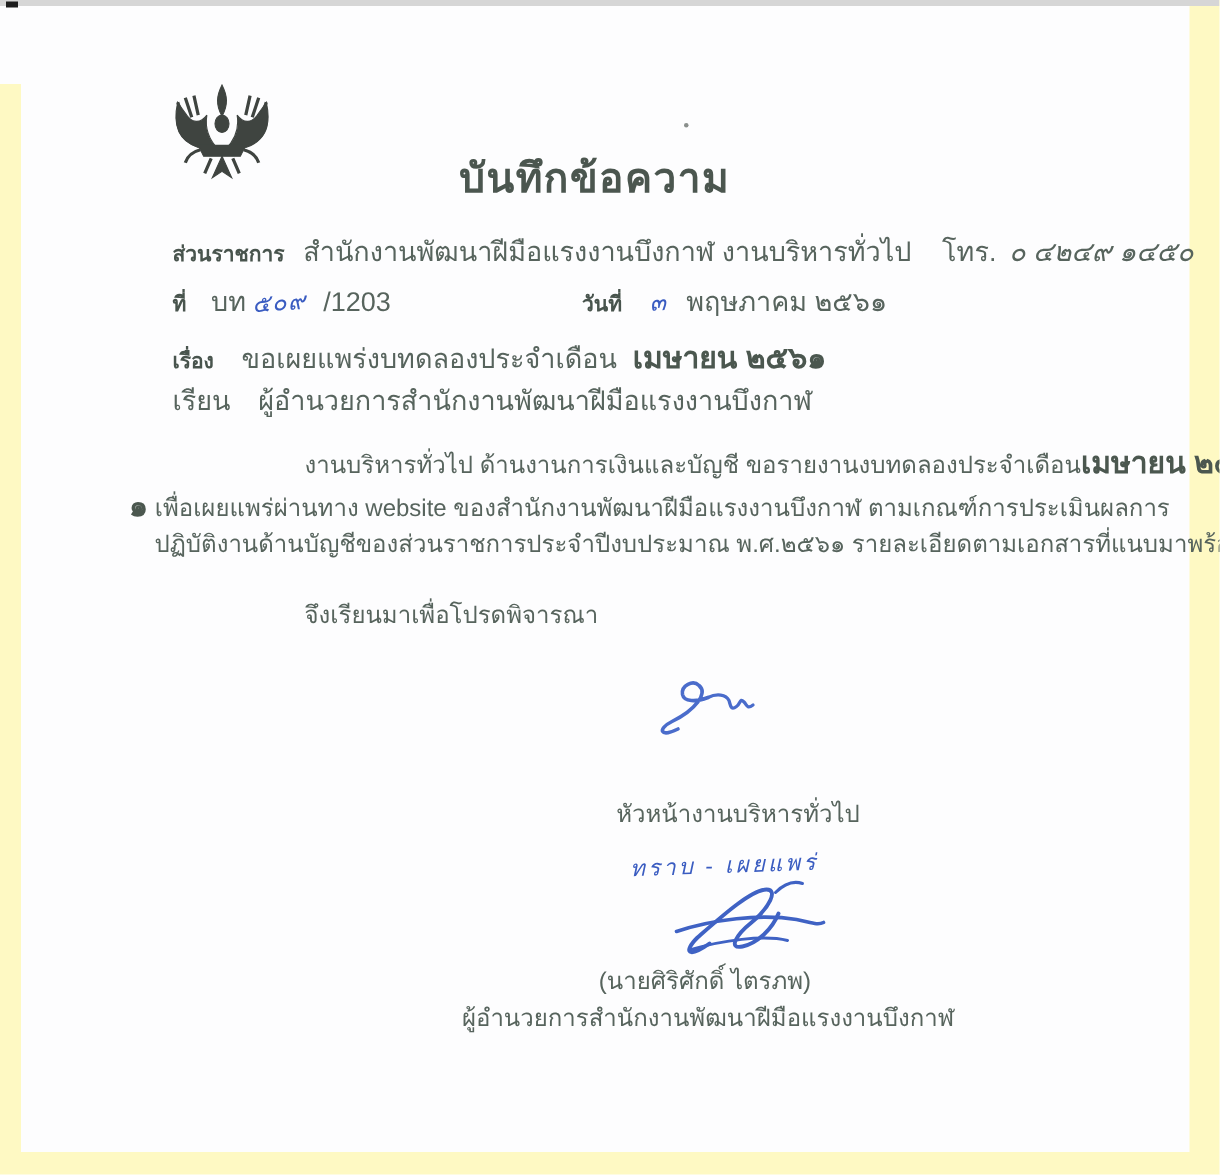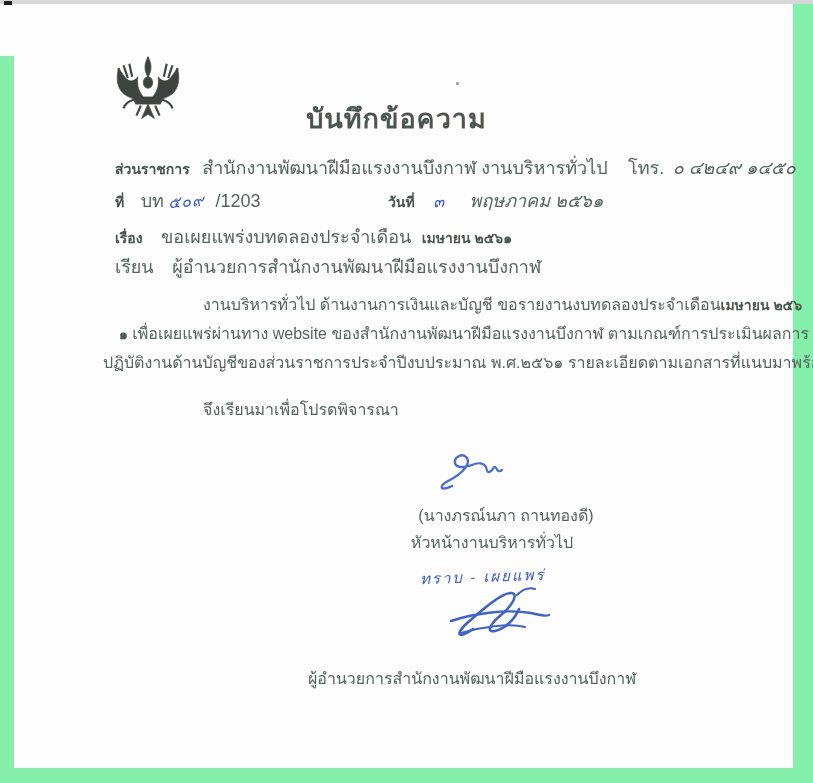--- a/index.html
+++ b/index.html
@@ -1,36 +1,36 @@
 <!DOCTYPE html>
 <html><head>
 <meta charset="utf-8">
 <style>
   html,body{margin:0;padding:0;}
   .canvas{
     position:relative;
     width:813px;height:783px;
-    background:#86efac;
+    background:#fef9c3;
     overflow:hidden;
     font-family:"Liberation Sans","DejaVu Sans",sans-serif;
   }
   .topband{position:absolute;left:0;top:0;width:813px;height:4px;background:#d6d6d6;}
   .page{position:absolute;left:14px;top:4px;width:779px;height:764px;background:#fdfdfe;}
   .notch{position:absolute;left:0;top:4px;width:14px;height:52px;background:#fdfdfe;}
   .cornermark{position:absolute;left:4px;top:1px;width:8px;height:4px;background:#1c1c1c;}
   .abs{position:absolute;white-space:nowrap;}
   .ink{color:#57645d;font-size:16px;}
   .title{
     position:absolute;left:0;top:97px;width:793px;
     text-align:center;font-size:27px;font-weight:bold;color:#4b564f;
     letter-spacing:1px;
   }
   .lbl{font-size:14px;font-weight:bold;color:#48544d;}
   .val{font-size:18px;color:#57645d;}
-  .bold-val{font-size:14px;font-weight:bold;color:#4b574f;}
+  .bold-val{font-size:20px;font-weight:bold;color:#4b574f;}
   .hand{
     color:#3a5cc1;font-style:italic;font-size:16px;
     display:inline-block;transform:rotate(-4deg);
     letter-spacing:1px;
   }
   .hand-note{
     color:#3a5cc1;font-style:italic;font-size:15px;
     display:inline-block;transform:rotate(-2deg);
     letter-spacing:2px;
   }
@@ -81,57 +81,57 @@
 
   <div class="abs" style="left:115px;top:186px;">
     <span class="lbl">ที่</span>
     <span class="val" style="margin-left:12px;">บท</span>
     <span class="hand">๕๐๙</span>
     <span class="val" style="margin-left:6px;">/1203</span>
   </div>
   <div class="abs" style="left:388px;top:186px;">
     <span class="lbl">วันที่</span>
     <span class="hand" style="margin-left:14px;">๓</span>
-    <span class="val" style="margin-left:20px;font-style:italic;">พฤษภาคม  ๒๕๖๑</span>
+    <span class="val" style="margin-left:8px;">พฤษภาคม  ๒๕๖๑</span>
   </div>
 
   <div class="abs" style="left:115px;top:222px;">
     <span class="lbl">เรื่อง</span>
     <span class="val" style="margin-left:14px;">ขอเผยแพร่งบทดลองประจำเดือน</span>
     <span class="bold-val" style="margin-left:6px;">เมษายน ๒๕๖๑</span>
   </div>
 
   <div class="abs" style="left:115px;top:252px;">
     <span class="val">เรียน</span>
     <span class="val" style="margin-left:14px;">ผู้อำนวยการสำนักงานพัฒนาฝีมือแรงงานบึงกาฬ</span>
   </div>
 
   <div class="abs ink" style="left:203px;top:292px;text-align:center;">
     <span>งานบริหารทั่วไป ด้านงานการเงินและบัญชี ขอรายงานงบทดลองประจำเดือน</span><span class="bold-val">เมษายน ๒๕๖</span>
   </div>
-  <div class="abs ink" style="left:119px;top:321px;text-align:center;">
+  <div class="abs ink" style="left:86px;top:321px;text-align:center;">
     <span class="bold-val">๑</span><span> เพื่อเผยแพร่ผ่านทาง website   ของสำนักงานพัฒนาฝีมือแรงงานบึงกาฬ ตามเกณฑ์การประเมินผลการ</span>
   </div>
   <div class="abs ink" style="left:103px;top:350px;">ปฏิบัติงานด้านบัญชีของส่วนราชการประจำปีงบประมาณ พ.ศ.๒๕๖๑ รายละเอียดตามเอกสารที่แนบมาพร้อมนี้</div>
 
   <div class="abs ink" style="left:203px;top:397px;">จึงเรียนมาเพื่อโปรดพิจารณา</div>
 
   <svg class="sig-svg" style="left:438px;top:448px;" width="86" height="50" viewBox="0 0 86 50">
     <path d="M14,38 C2,44 0,38 10,33 C26,25 34,14 28,9 C24,5 16,9 17,15 C18,20 26,20 34,17" fill="none" stroke="#4a6ccb" stroke-width="2.4" stroke-linecap="round"></path>
     <path d="M34,17 C40,14 46,15 48,19 C49,22 49,26 53,23 C56,21 55,17 58,20 C60,22 60,25 64,22" fill="none" stroke="#4a6ccb" stroke-width="2.2" stroke-linecap="round"></path>
   </svg>
 
-  <div class="abs ink center" style="left:381px;top:503px;width:250px;">(นางภรณ์นภา ถานทองดี)</div>
   <div class="abs ink center" style="left:380px;top:530px;width:224px;">หัวหน้างานบริหารทั่วไป</div>
 
   <div class="abs" style="left:420px;top:565px;">
     <span class="hand-note">ทราบ - เผยแพร่</span>
   </div>
 
   <svg class="sig-svg" style="left:445px;top:585px;" width="110" height="58" viewBox="0 0 110 58">
     <path d="M28,44 C14,54 10,50 20,40 C36,26 56,8 66,8 C74,8 68,20 56,30 C46,38 40,48 50,46 C60,44 70,34 74,24" fill="none" stroke="#3f62c4" stroke-width="2.6" stroke-linecap="round"></path>
     <path d="M6,36 C30,28 62,24 86,28 C96,30 100,32 104,30" fill="none" stroke="#3f62c4" stroke-width="2.4" stroke-linecap="round"></path>
     <path d="M16,48 C36,42 64,38 80,42" fill="none" stroke="#3f62c4" stroke-width="2" stroke-linecap="round"></path>
     <path d="M72,10 C78,4 84,2 90,4" fill="none" stroke="#3f62c4" stroke-width="2" stroke-linecap="round"></path>
   </svg>
 
+  <div class="abs ink center" style="left:345px;top:641px;width:250px;">(นายศิริศักดิ์  ไตรภพ)</div>
   <div class="abs ink center" style="left:292px;top:666px;width:360px;">ผู้อำนวยการสำนักงานพัฒนาฝีมือแรงงานบึงกาฬ</div>
 </div>
 
 </body></html>

